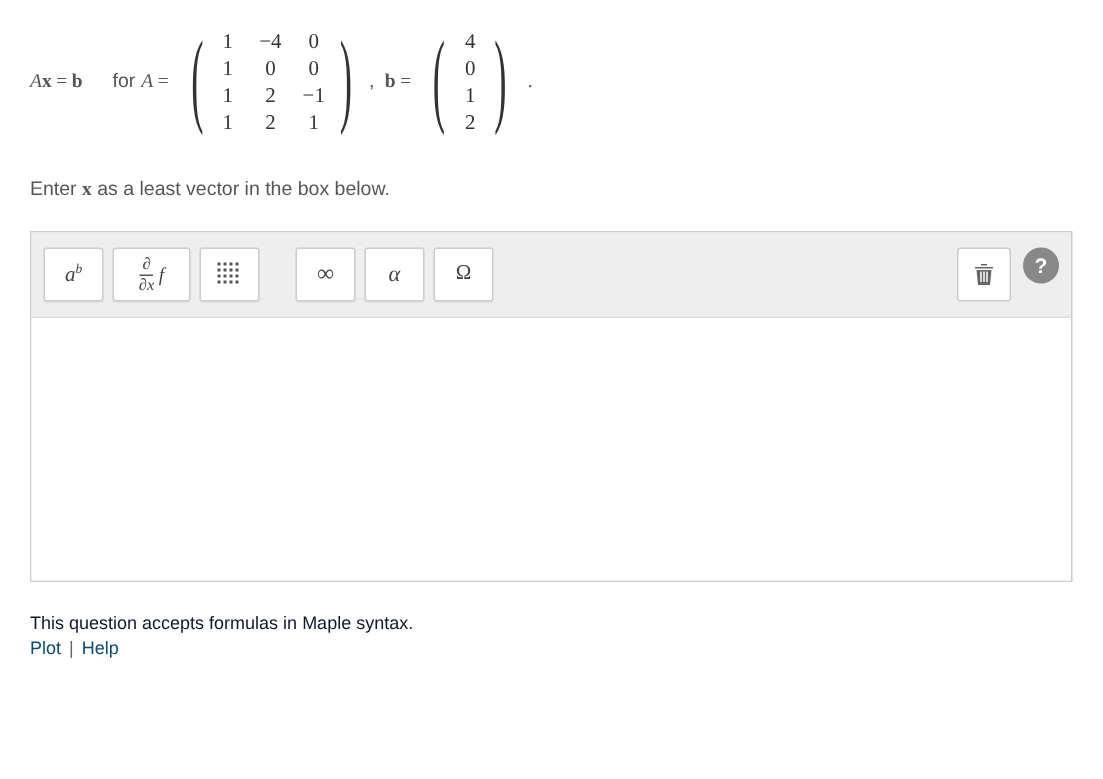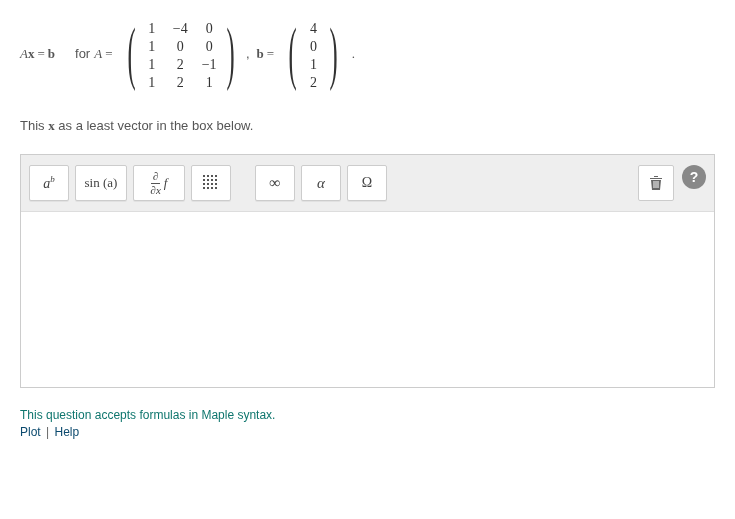--- a/index.html
+++ b/index.html
@@ -119,21 +119,21 @@
     display:flex; align-items:center; justify-content:center;
     cursor:pointer;
   }
   .input-area {
     height: 175px;
     background: #fff;
   }
   .footer-text {
     margin-top: 20px;
     font-size: 12px;
-    color: #0f766e;
+    color: #0f172a;
   }
   .footer-links {
     margin-top: 3px;
     font-size: 12px;
   }
   .footer-links a { color: #0c4a6e; text-decoration: none; cursor:pointer;}
   .footer-links .sep { color: #666; padding: 0 2px;}
   .period { font-family:"Times New Roman",serif; padding-left:2px;}
 </style>
 </head>
@@ -178,30 +178,27 @@
       <span>0</span>
       <span>1</span>
       <span>2</span>
     </span>
     <span class="paren">)</span>
   </span>
   <span class="period">.</span>
 </div>
 
 <div class="instruction">
-  <span>This </span><span class="mbold">x</span><span> as a least vector in the box below.</span>
+  <span>Enter </span><span class="mbold">x</span><span> as a least vector in the box below.</span>
 </div>
 
 <div class="editor-box">
   <div class="toolbar">
     <div class="tool-btn">
       <span class="ab-sup"><span>a</span><sup>b</sup></span>
-    </div>
-    <div class="tool-btn wide">
-      <span style="font-size:13px">sin (a)</span>
     </div>
     <div class="tool-btn wide">
       <span class="frac-row">
         <span class="frac">
           <span class="top">∂</span>
           <span class="bot">∂x</span>
         </span>
         <span style="font-style:italic;font-size:13px">f</span>
       </span>
     </div>

